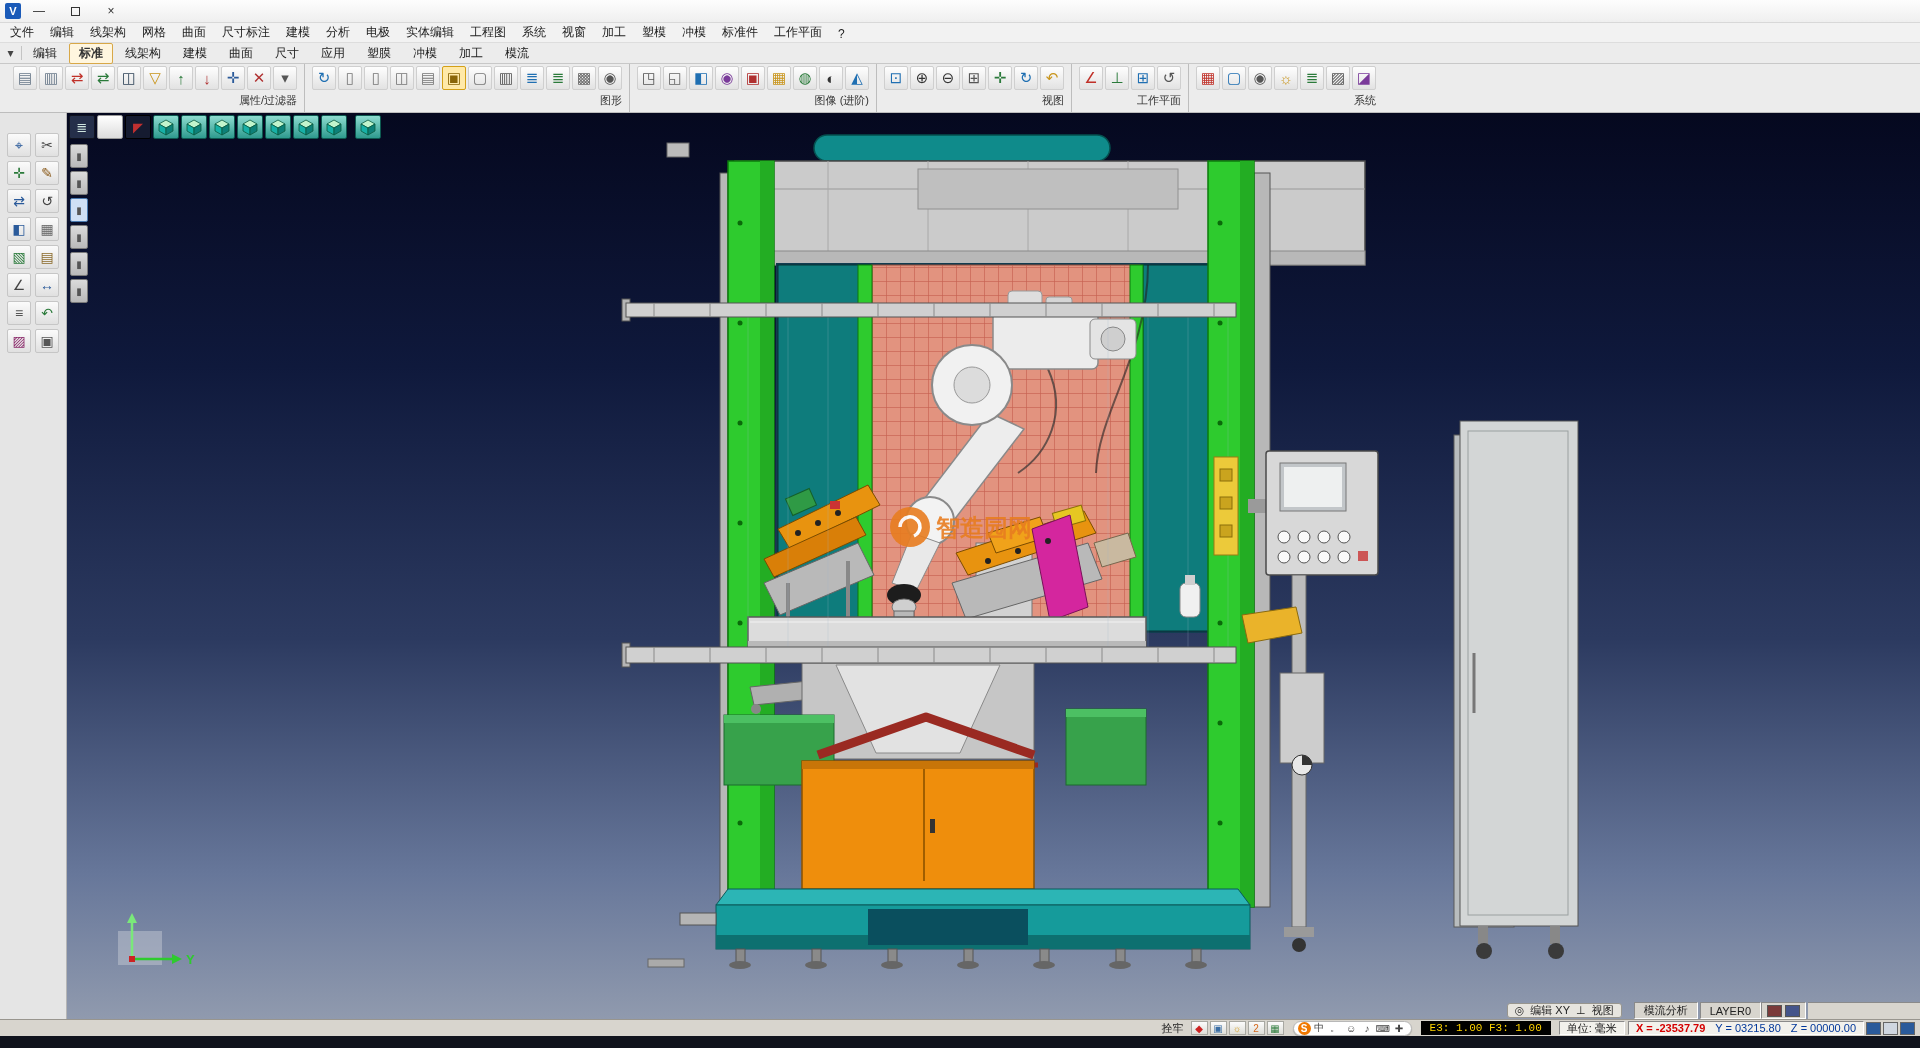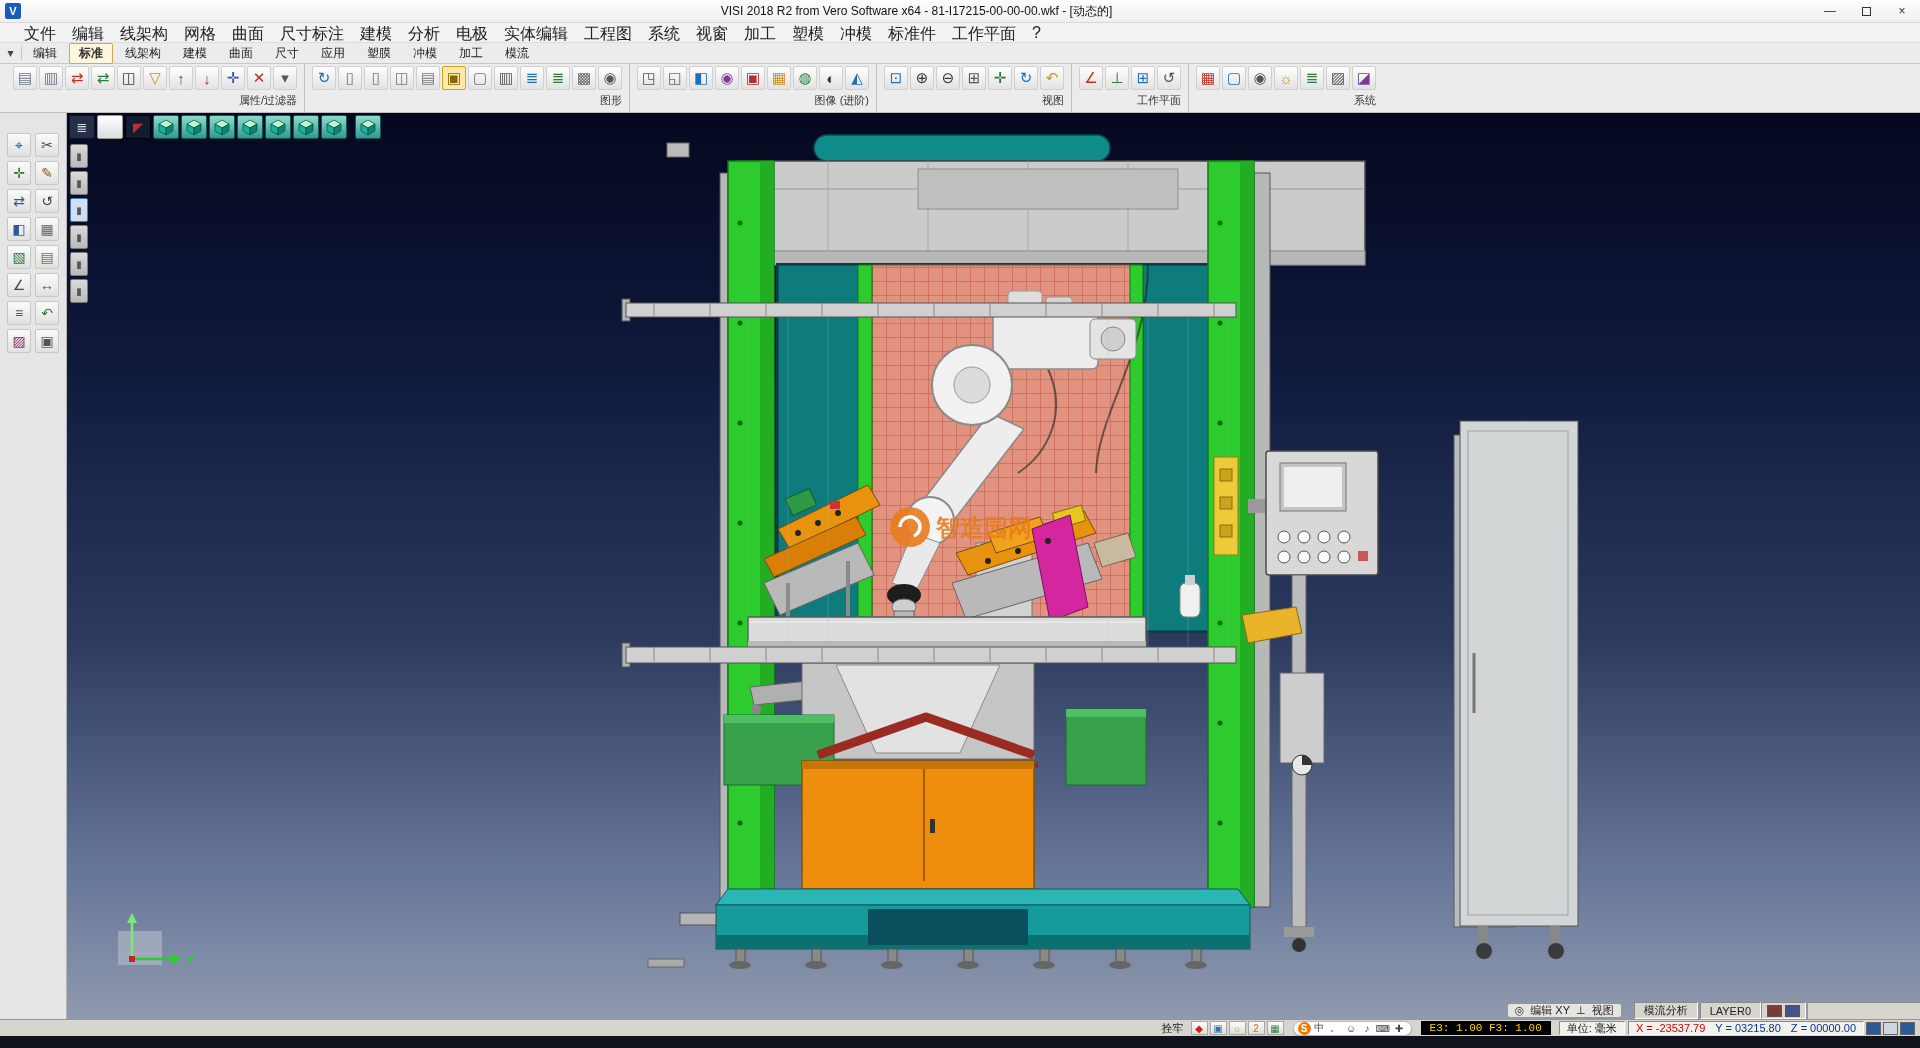--- a/index.html
+++ b/index.html
@@ -12,21 +12,21 @@
     display:flex; align-items:center; }
   .app-icon { width:16px; height:16px; margin-left:5px; background:#1a5ab8; color:#fff;
     font-size:11px; font-weight:bold; display:flex; align-items:center; justify-content:center; border-radius:2px; }
   .title-text { flex:1; text-align:center; font-size:12px; color:#111; }
   .win-btns { display:flex; height:100%; }
   .win-btn { width:36px; height:100%; display:flex; align-items:center; justify-content:center;
     font-size:12px; color:#333; }
   .win-btn .maxbox { width:9px; height:9px; border:1px solid #333; display:block; }
 
   .menubar { position:absolute; top:23px; left:0; width:1920px; height:20px; background:#f2f2f2;
-    border-bottom:1px solid #ddd; display:flex; align-items:flex-start; font-size:16px; color:#222; padding-left:16px; }
+    border-bottom:1px solid #ddd; display:flex; align-items:flex-end; font-size:12px; color:#222; padding-left:2px; }
   .menu-item { padding:1px 8px; cursor:default; }
 
   .tabbar { position:absolute; top:43px; left:0; width:1920px; height:21px; background:#ececec;
     border-bottom:1px solid #c8c8c8; display:flex; align-items:center; font-size:12px; color:#222; }
   .tab-dropdown { width:22px; text-align:center; color:#444; border-right:1px solid #c4c4c4; }
   .tab { padding:1px 9px; margin:0 1px; border:1px solid transparent; border-radius:2px; }
   .tab.active { background:#fff6df; border-color:#d8a848; font-weight:bold; color:#333; }
 
   .toolbar { position:absolute; top:64px; left:0; width:1920px; height:49px; background:#ececec;
     border-bottom:1px solid #bdbdbd; display:flex; padding-left:6px; }
@@ -81,32 +81,31 @@
     background:linear-gradient(#fcfcfc,#deded8); border:1px solid #a8a8a2; margin-left:2px; }
   .ime { display:flex; align-items:center; background:#fff; border:1px solid #b8b8b8; border-radius:8px;
     height:15px; margin:0 9px; padding:0 4px; gap:1px; box-shadow:0 1px 1px rgba(0,0,0,.2); }
   .ime-logo { width:13px; height:13px; border-radius:50%; background:#f07800; color:#fff; font-weight:bold;
     font-size:10px; display:flex; align-items:center; justify-content:center; }
   .ime-item { width:15px; text-align:center; font-size:10px; color:#444; }
   .e3box { background:#000; color:#ffd400; font-family:"Liberation Mono","DejaVu Sans Mono",monospace;
     font-size:11px; padding:1px 9px; margin-right:5px; }
   .sb-seg { background:#f2f1ec; border:1px solid; border-color:#8a8a8a #fff #fff #8a8a8a; padding:0 7px;
     height:14px; display:flex; align-items:center; margin-left:3px; white-space:nowrap; gap:10px; }
-  .coord-x { color:#d40000; font-weight:normal; }
+  .coord-x { color:#d40000; font-weight:bold; }
   .coord-y, .coord-z { color:#00379a; }
   .sb-swatch { width:15px; height:13px; border:1px solid #666; margin-left:2px; }
 
   .bottomstrip { position:absolute; top:1036px; left:0; width:1920px; height:12px; background:#10131c; }
 </style>
 </head>
 <body>
 
 <div class="titlebar">
   <div class="app-icon">V</div>
-  <div class="title-text">VISI 2018 R2 from Vero Software x64 - 81-I17215-00-00-00.wkf - [动态的]</div>
   <div class="win-btns">
     <div class="win-btn">—</div>
     <div class="win-btn">
         <span class="maxbox"></span>
       </div>
     <div class="win-btn">×</div>
   </div>
 </div>
 
 <div class="menubar" id="menubar">

